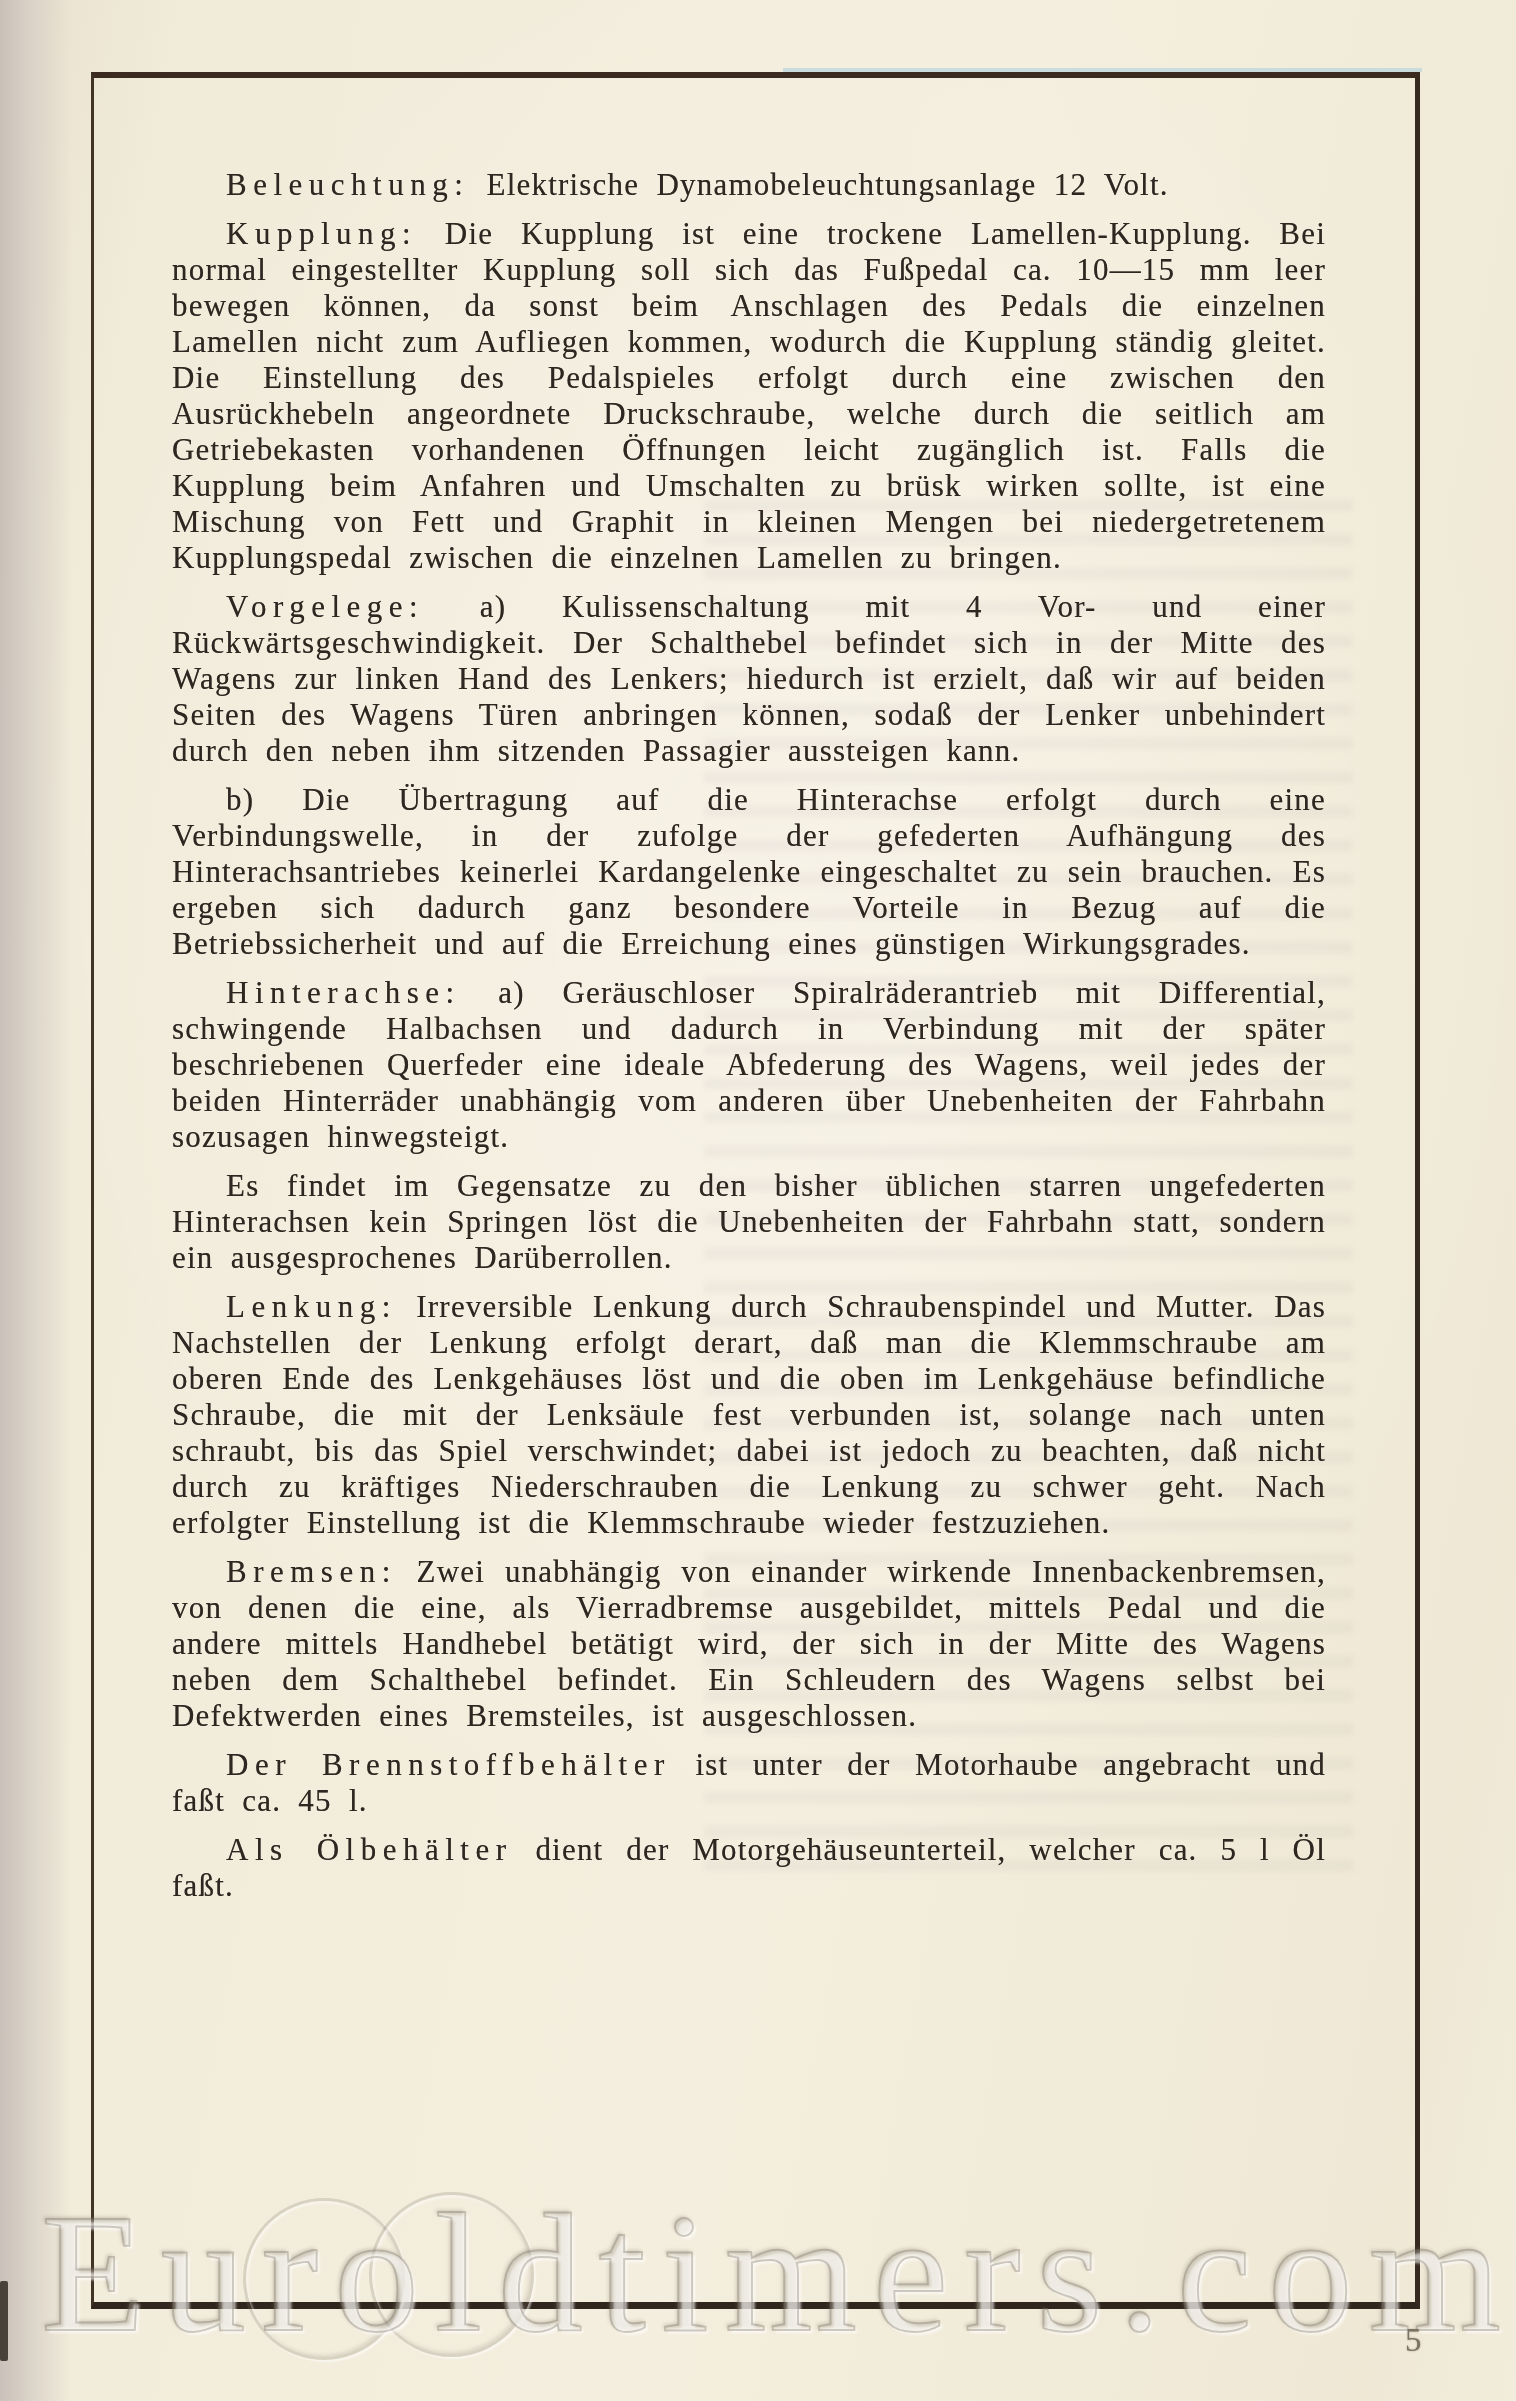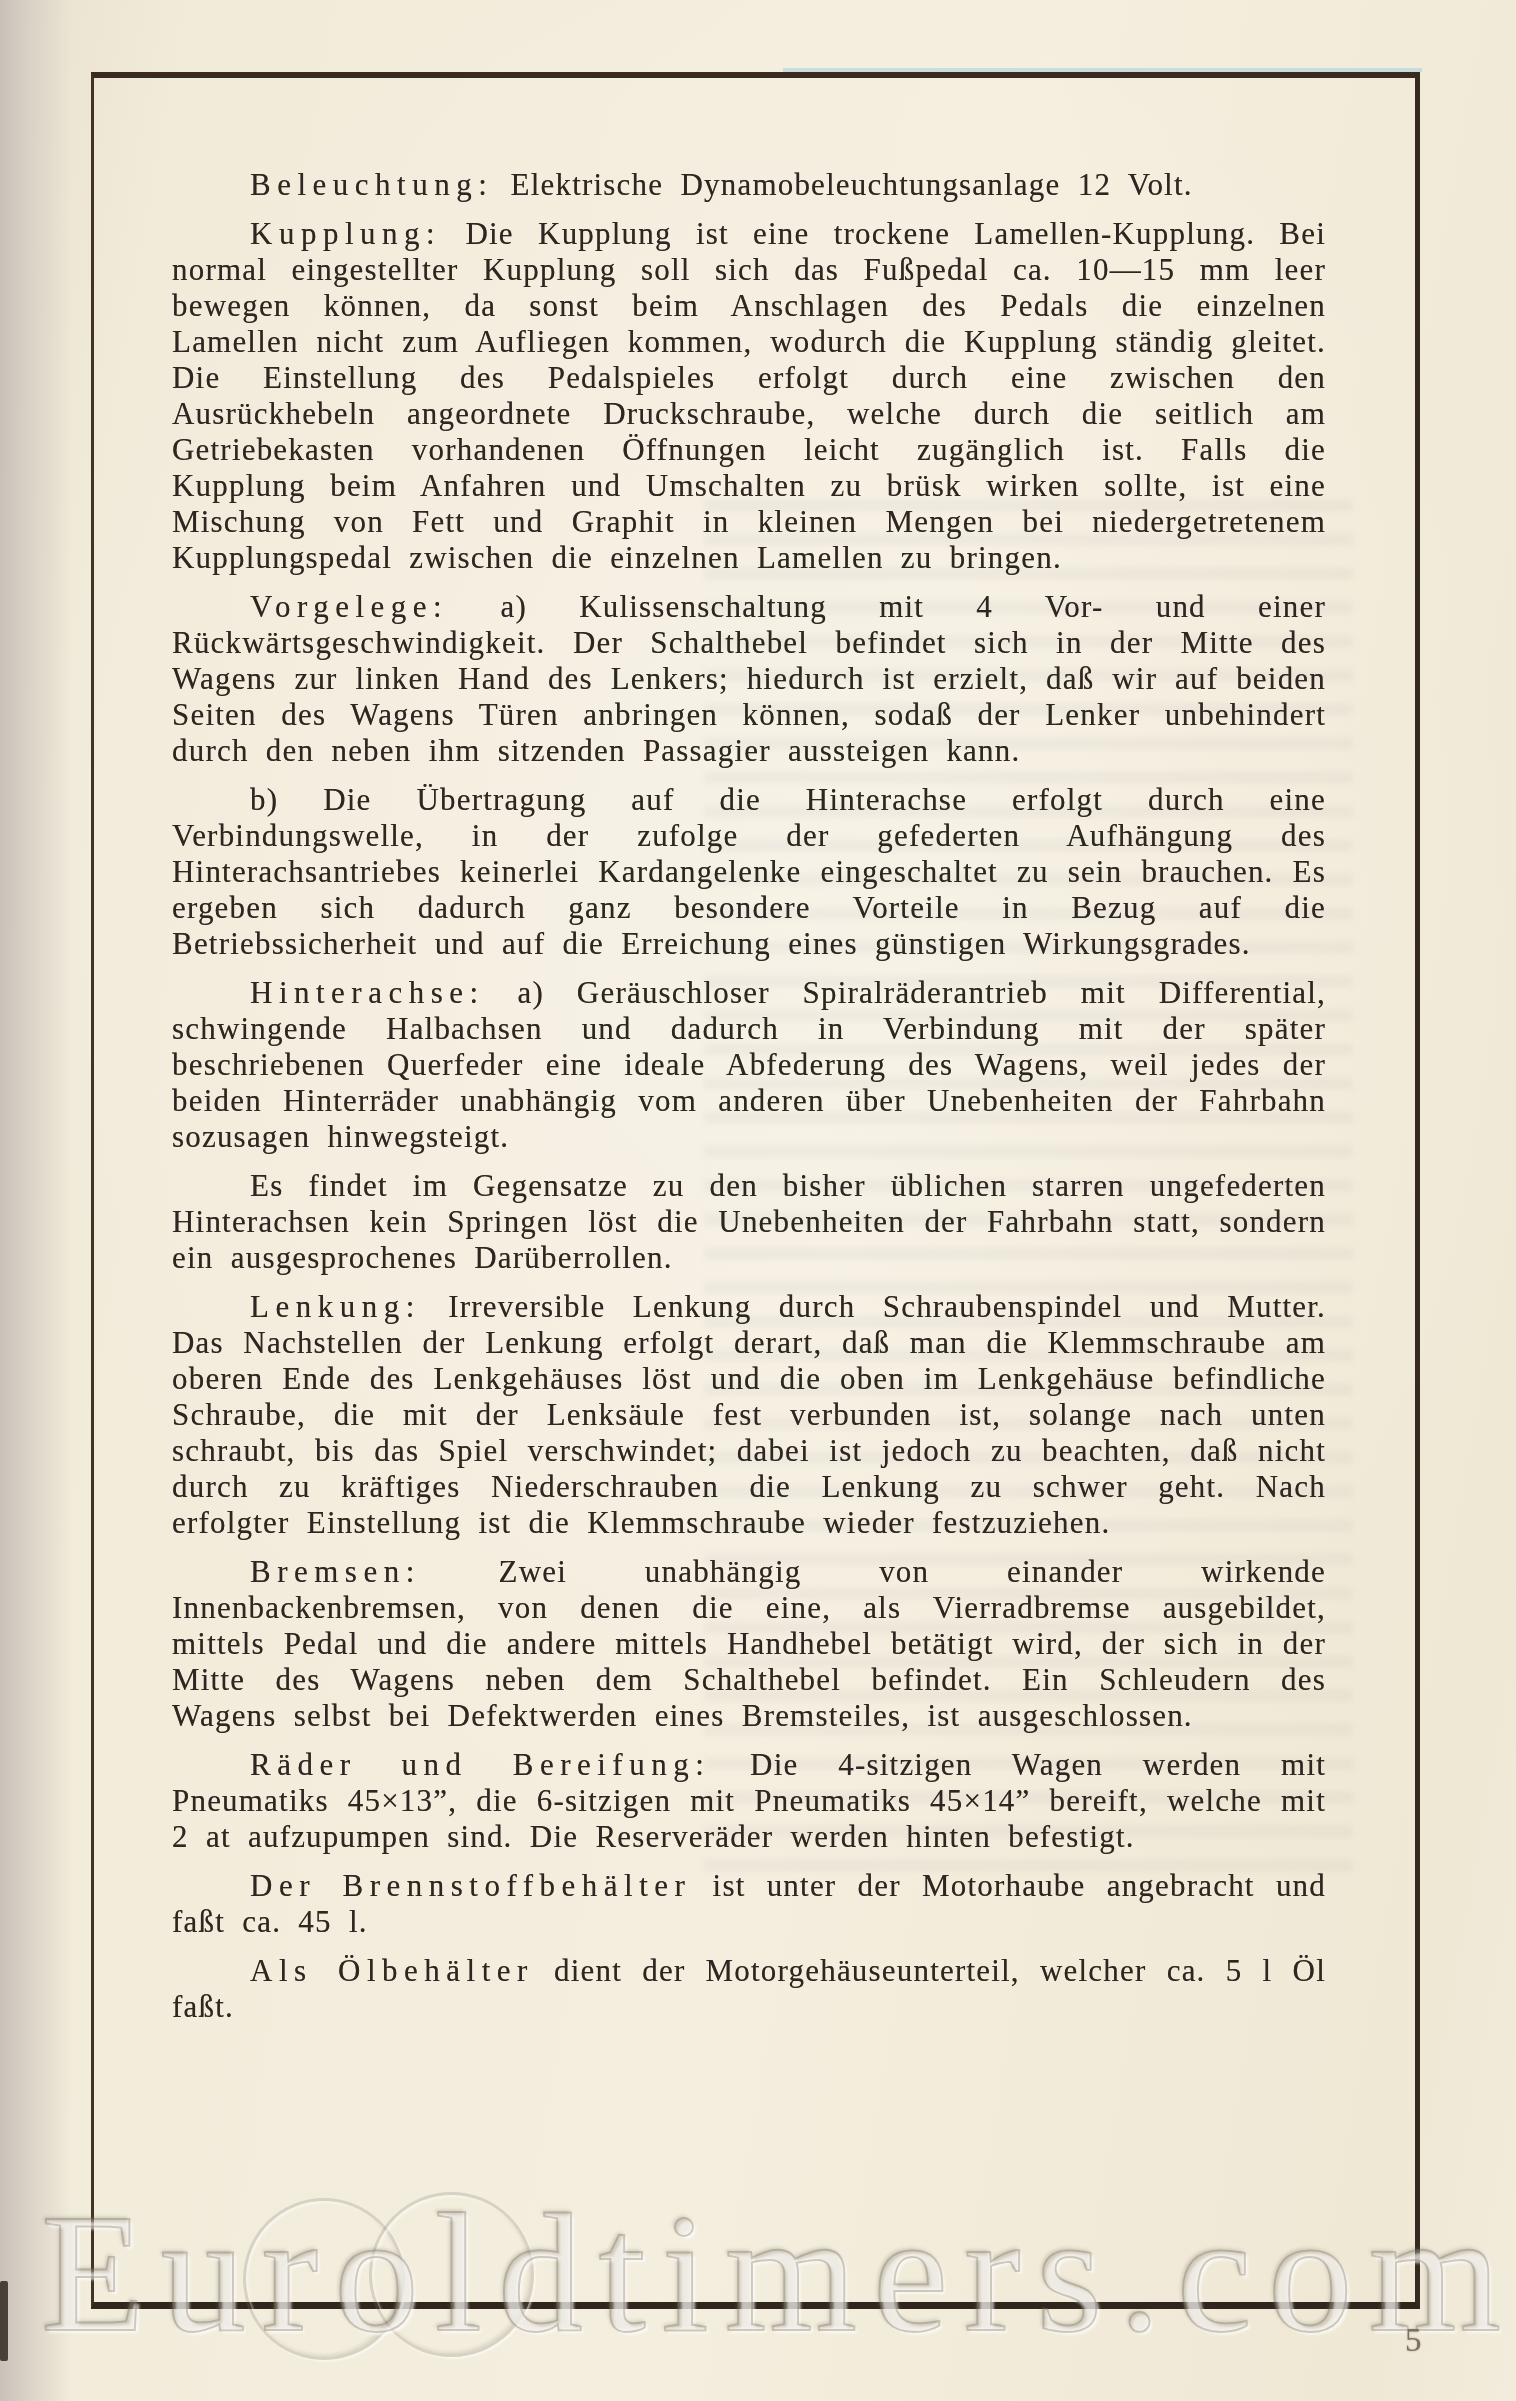--- a/index.html
+++ b/index.html
@@ -49,21 +49,21 @@
   .content {
     position:absolute; left:172px; top:167px; width:1154px;
     color:#2e2620; font-size:31px; line-height:36px;
     text-align:justify; text-rendering:optimizeLegibility;
   }
   .content p {
     margin:0 0 13px 0; text-indent:54px;
     letter-spacing:1.2px; word-spacing:8.3px;
     text-shadow:0 0 0.5px rgba(46,38,32,.55);
   }
-  .lead { letter-spacing:6.5px;margin-left:24px; }
+  .lead { letter-spacing:6.5px; }
   
   .wm-site {
     position:absolute; left:3.7px; top:2188px; width:1513px;
     font-size:170px; line-height:1; letter-spacing:15.8px; white-space:nowrap;
     color:rgba(242,237,226,0.16);
     -webkit-text-stroke:1.9px rgba(124,115,102,0.35);
     text-shadow:2.8px 2.8px 2.8px rgba(255,255,255,0.65), -1.9px -1.9px 3.7px rgba(108,99,86,0.28);
     text-align:right;
   }
   .wm-circle {
@@ -99,21 +99,20 @@
 
   <div class="content">
     <p><span class="lead">Beleuchtung:</span> <span>Elektrische Dynamobeleuchtungsanlage 12 Volt.</span></p>
     <p><span class="lead">Kupplung:</span> <span>Die Kupplung ist eine trockene Lamellen-Kupplung. Bei normal eingestellter Kupplung soll sich das Fußpedal ca. 10—15 mm leer bewegen können, da sonst beim Anschlagen des Pedals die einzelnen Lamellen nicht zum Aufliegen kommen, wodurch die Kupplung ständig gleitet. Die Einstellung des Pedalspieles erfolgt durch eine zwischen den Ausrückhebeln angeordnete Druckschraube, welche durch die seitlich am Getriebekasten vorhandenen Öffnungen leicht zugänglich ist. Falls die Kupplung beim Anfahren und Umschalten zu brüsk wirken sollte, ist eine Mischung von Fett und Graphit in kleinen Mengen bei niedergetretenem Kupplungspedal zwischen die einzelnen Lamellen zu bringen.</span></p>
     <p><span class="lead">Vorgelege:</span> <span>a) Kulissenschaltung mit 4 Vor- und einer Rückwärtsgeschwindigkeit. Der Schalthebel befindet sich in der Mitte des Wagens zur linken Hand des Lenkers; hiedurch ist erzielt, daß wir auf beiden Seiten des Wagens Türen anbringen können, sodaß der Lenker unbehindert durch den neben ihm sitzenden Passagier aussteigen kann.</span></p>
     <p><span class="lead"></span><span>b) Die Übertragung auf die Hinterachse erfolgt durch eine Verbindungswelle, in der zufolge der gefederten Aufhängung des Hinterachsantriebes keinerlei Kardangelenke eingeschaltet zu sein brauchen. Es ergeben sich dadurch ganz besondere Vorteile in Bezug auf die Betriebssicherheit und auf die Erreichung eines günstigen Wirkungsgrades.</span></p>
     <p><span class="lead">Hinterachse:</span> <span>a) Geräuschloser Spiralräderantrieb mit Differential, schwingende Halbachsen und dadurch in Verbindung mit der später beschriebenen Querfeder eine ideale Abfederung des Wagens, weil jedes der beiden Hinterräder unabhängig vom anderen über Unebenheiten der Fahrbahn sozusagen hinwegsteigt.</span></p>
     <p><span class="lead"></span><span>Es findet im Gegensatze zu den bisher üblichen starren ungefederten Hinterachsen kein Springen löst die Unebenheiten der Fahrbahn statt, sondern ein ausgesprochenes Darüberrollen.</span></p>
     <p><span class="lead">Lenkung:</span> <span>Irreversible Lenkung durch Schraubenspindel und Mutter. Das Nachstellen der Lenkung erfolgt derart, daß man die Klemmschraube am oberen Ende des Lenkgehäuses löst und die oben im Lenkgehäuse befindliche Schraube, die mit der Lenksäule fest verbunden ist, solange nach unten schraubt, bis das Spiel verschwindet; dabei ist jedoch zu beachten, daß nicht durch zu kräftiges Niederschrauben die Lenkung zu schwer geht. Nach erfolgter Einstellung ist die Klemmschraube wieder festzuziehen.</span></p>
     <p><span class="lead">Bremsen:</span> <span>Zwei unabhängig von einander wirkende Innenbackenbremsen, von denen die eine, als Vierradbremse ausgebildet, mittels Pedal und die andere mittels Handhebel betätigt wird, der sich in der Mitte des Wagens neben dem Schalthebel befindet. Ein Schleudern des Wagens selbst bei Defektwerden eines Bremsteiles, ist ausgeschlossen.</span></p>
-    <p><span class="lead">Räder und Bereifung:</span> <span>Die 4-sitzigen Wagen werden mit Pneumatiks 45×13”, die 6-sitzigen mit Pneumatiks 45×14” bereift, welche mit 2 at aufzupumpen sind. Die Reserveräder werden hinten befestigt.</span></p>
     <p><span class="lead">Der Brennstoffbehälter</span> <span>ist unter der Motorhaube angebracht und faßt ca. 45 l.</span></p>
     <p><span class="lead">Als Ölbehälter</span> <span>dient der Motorgehäuseunterteil, welcher ca. 5 l Öl faßt.</span></p>
   </div>
 
   <div class="wm-circle c1"></div>
   <div class="wm-circle c2"></div>
   <div class="wm-site">Euroldtimers.com</div>
   <div class="corner-mark"></div>
   <div class="page-num">5</div>
 </div>

